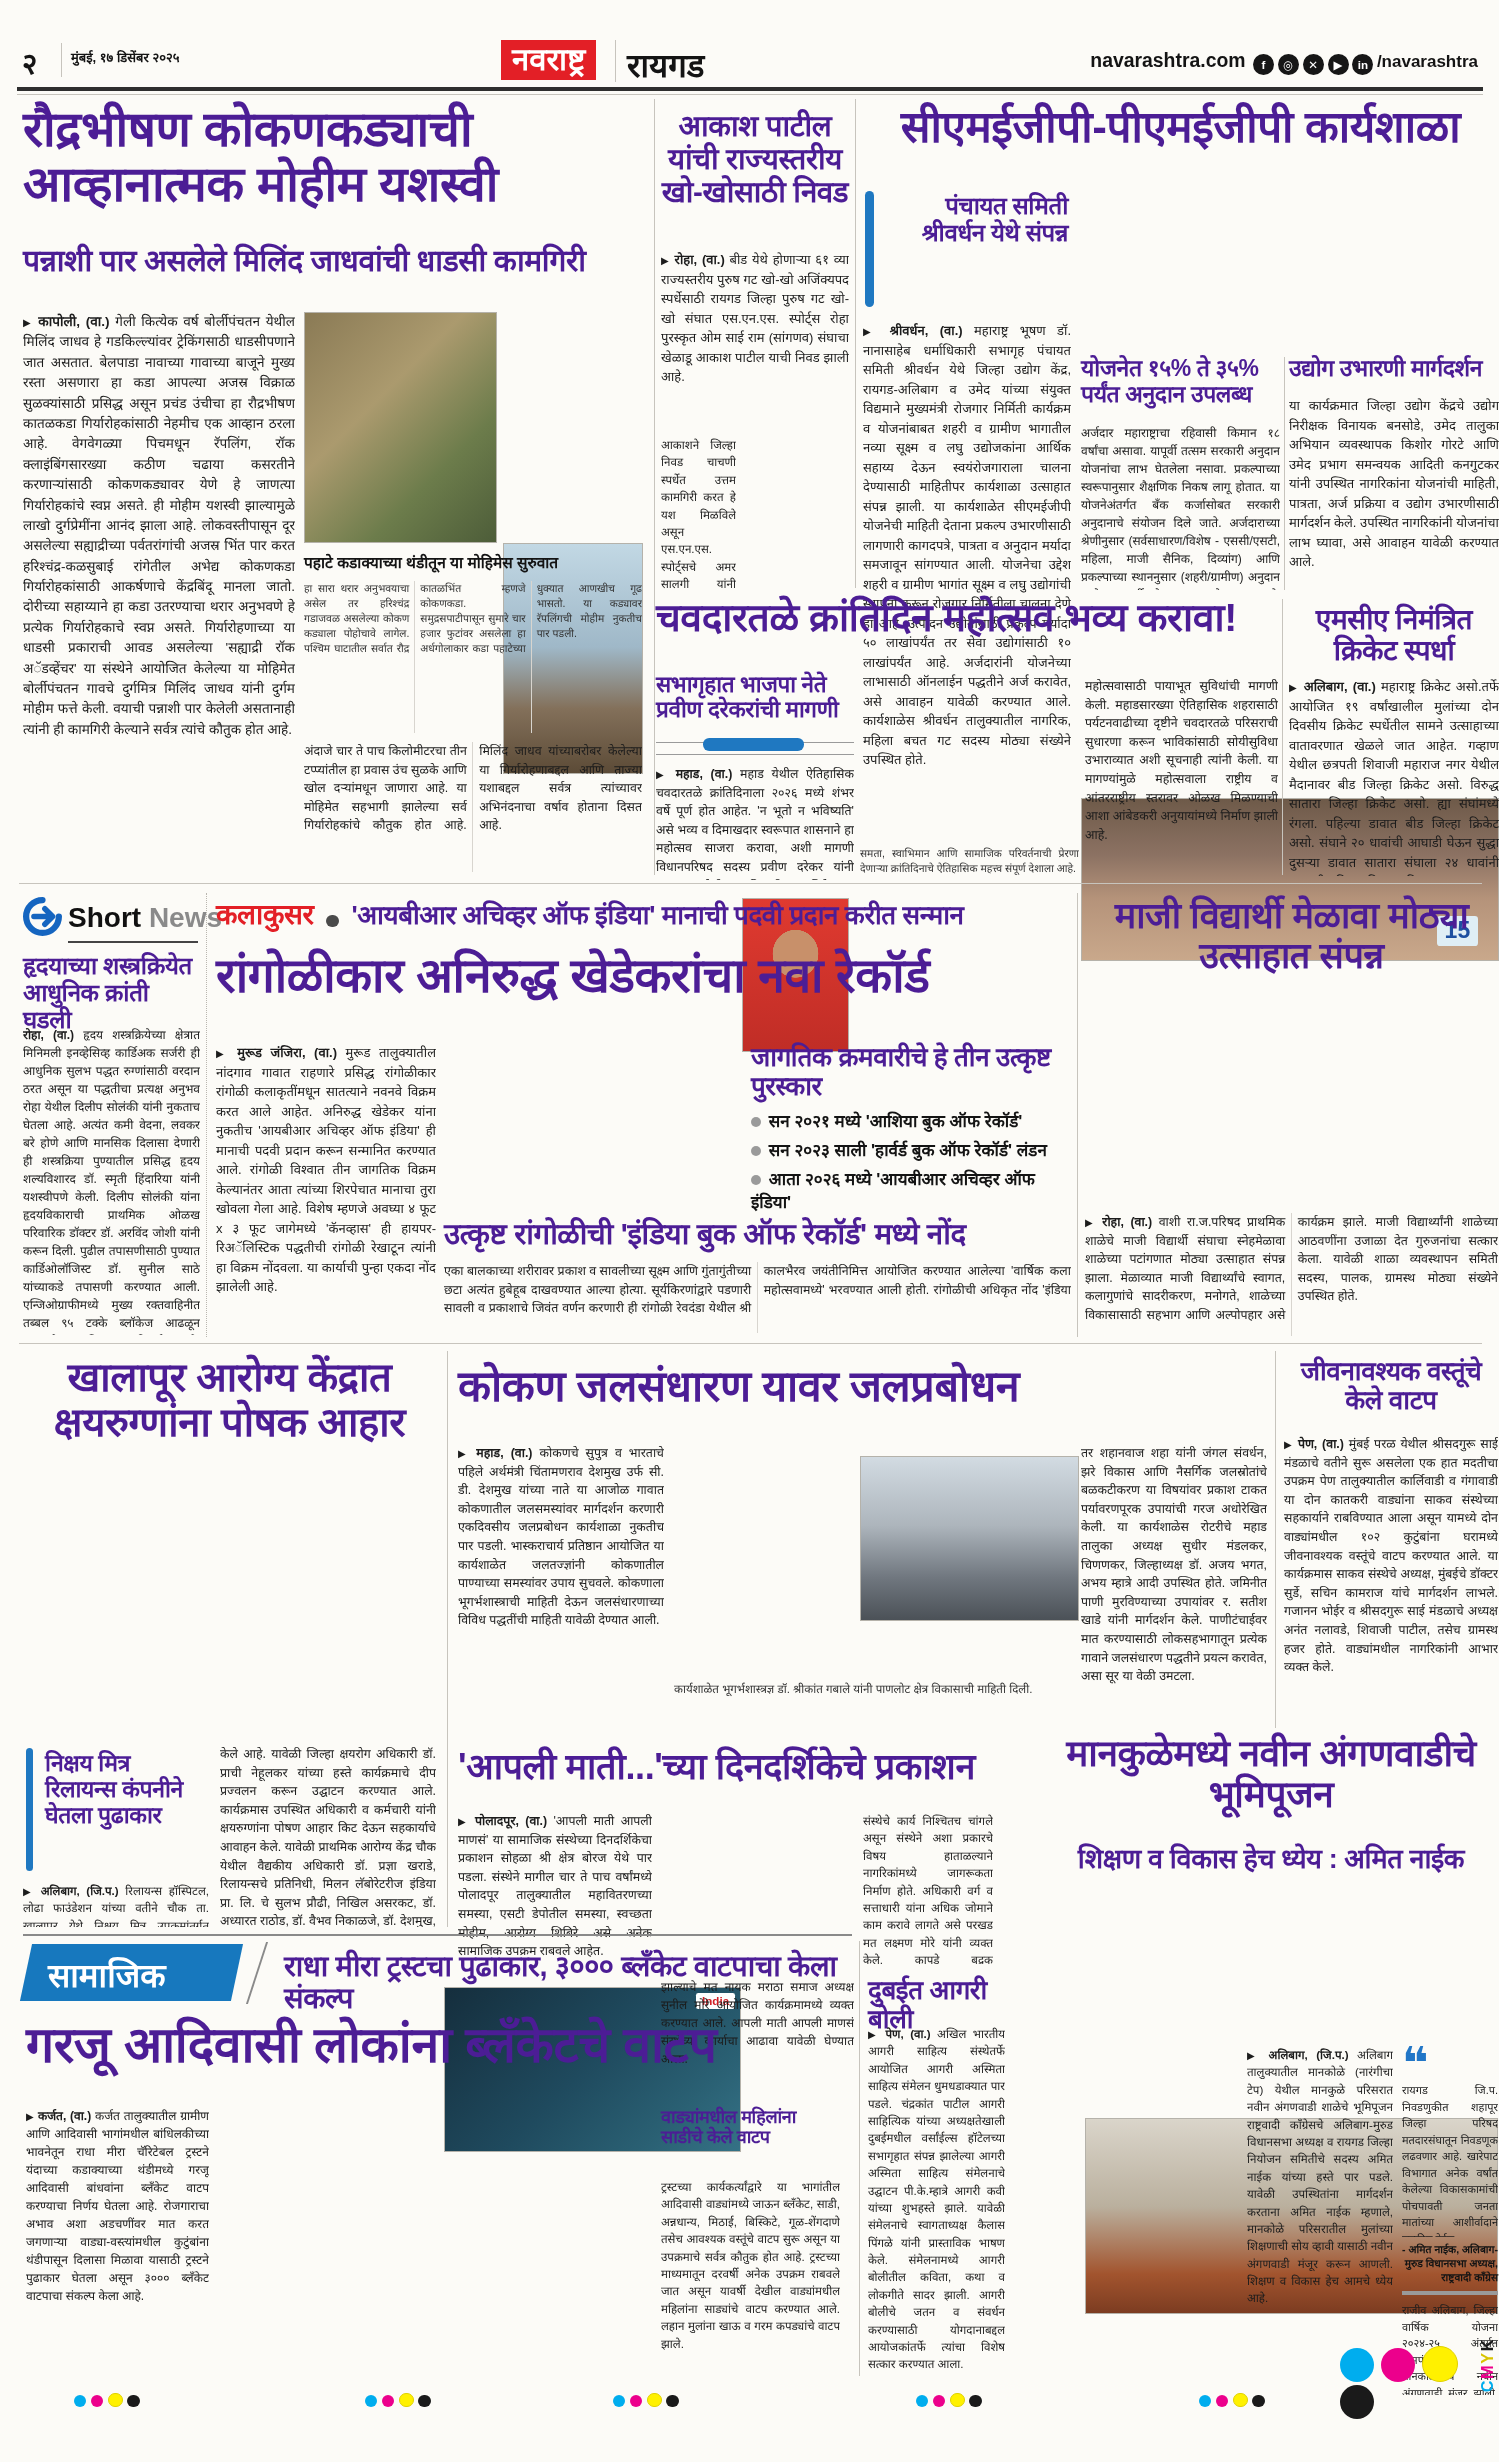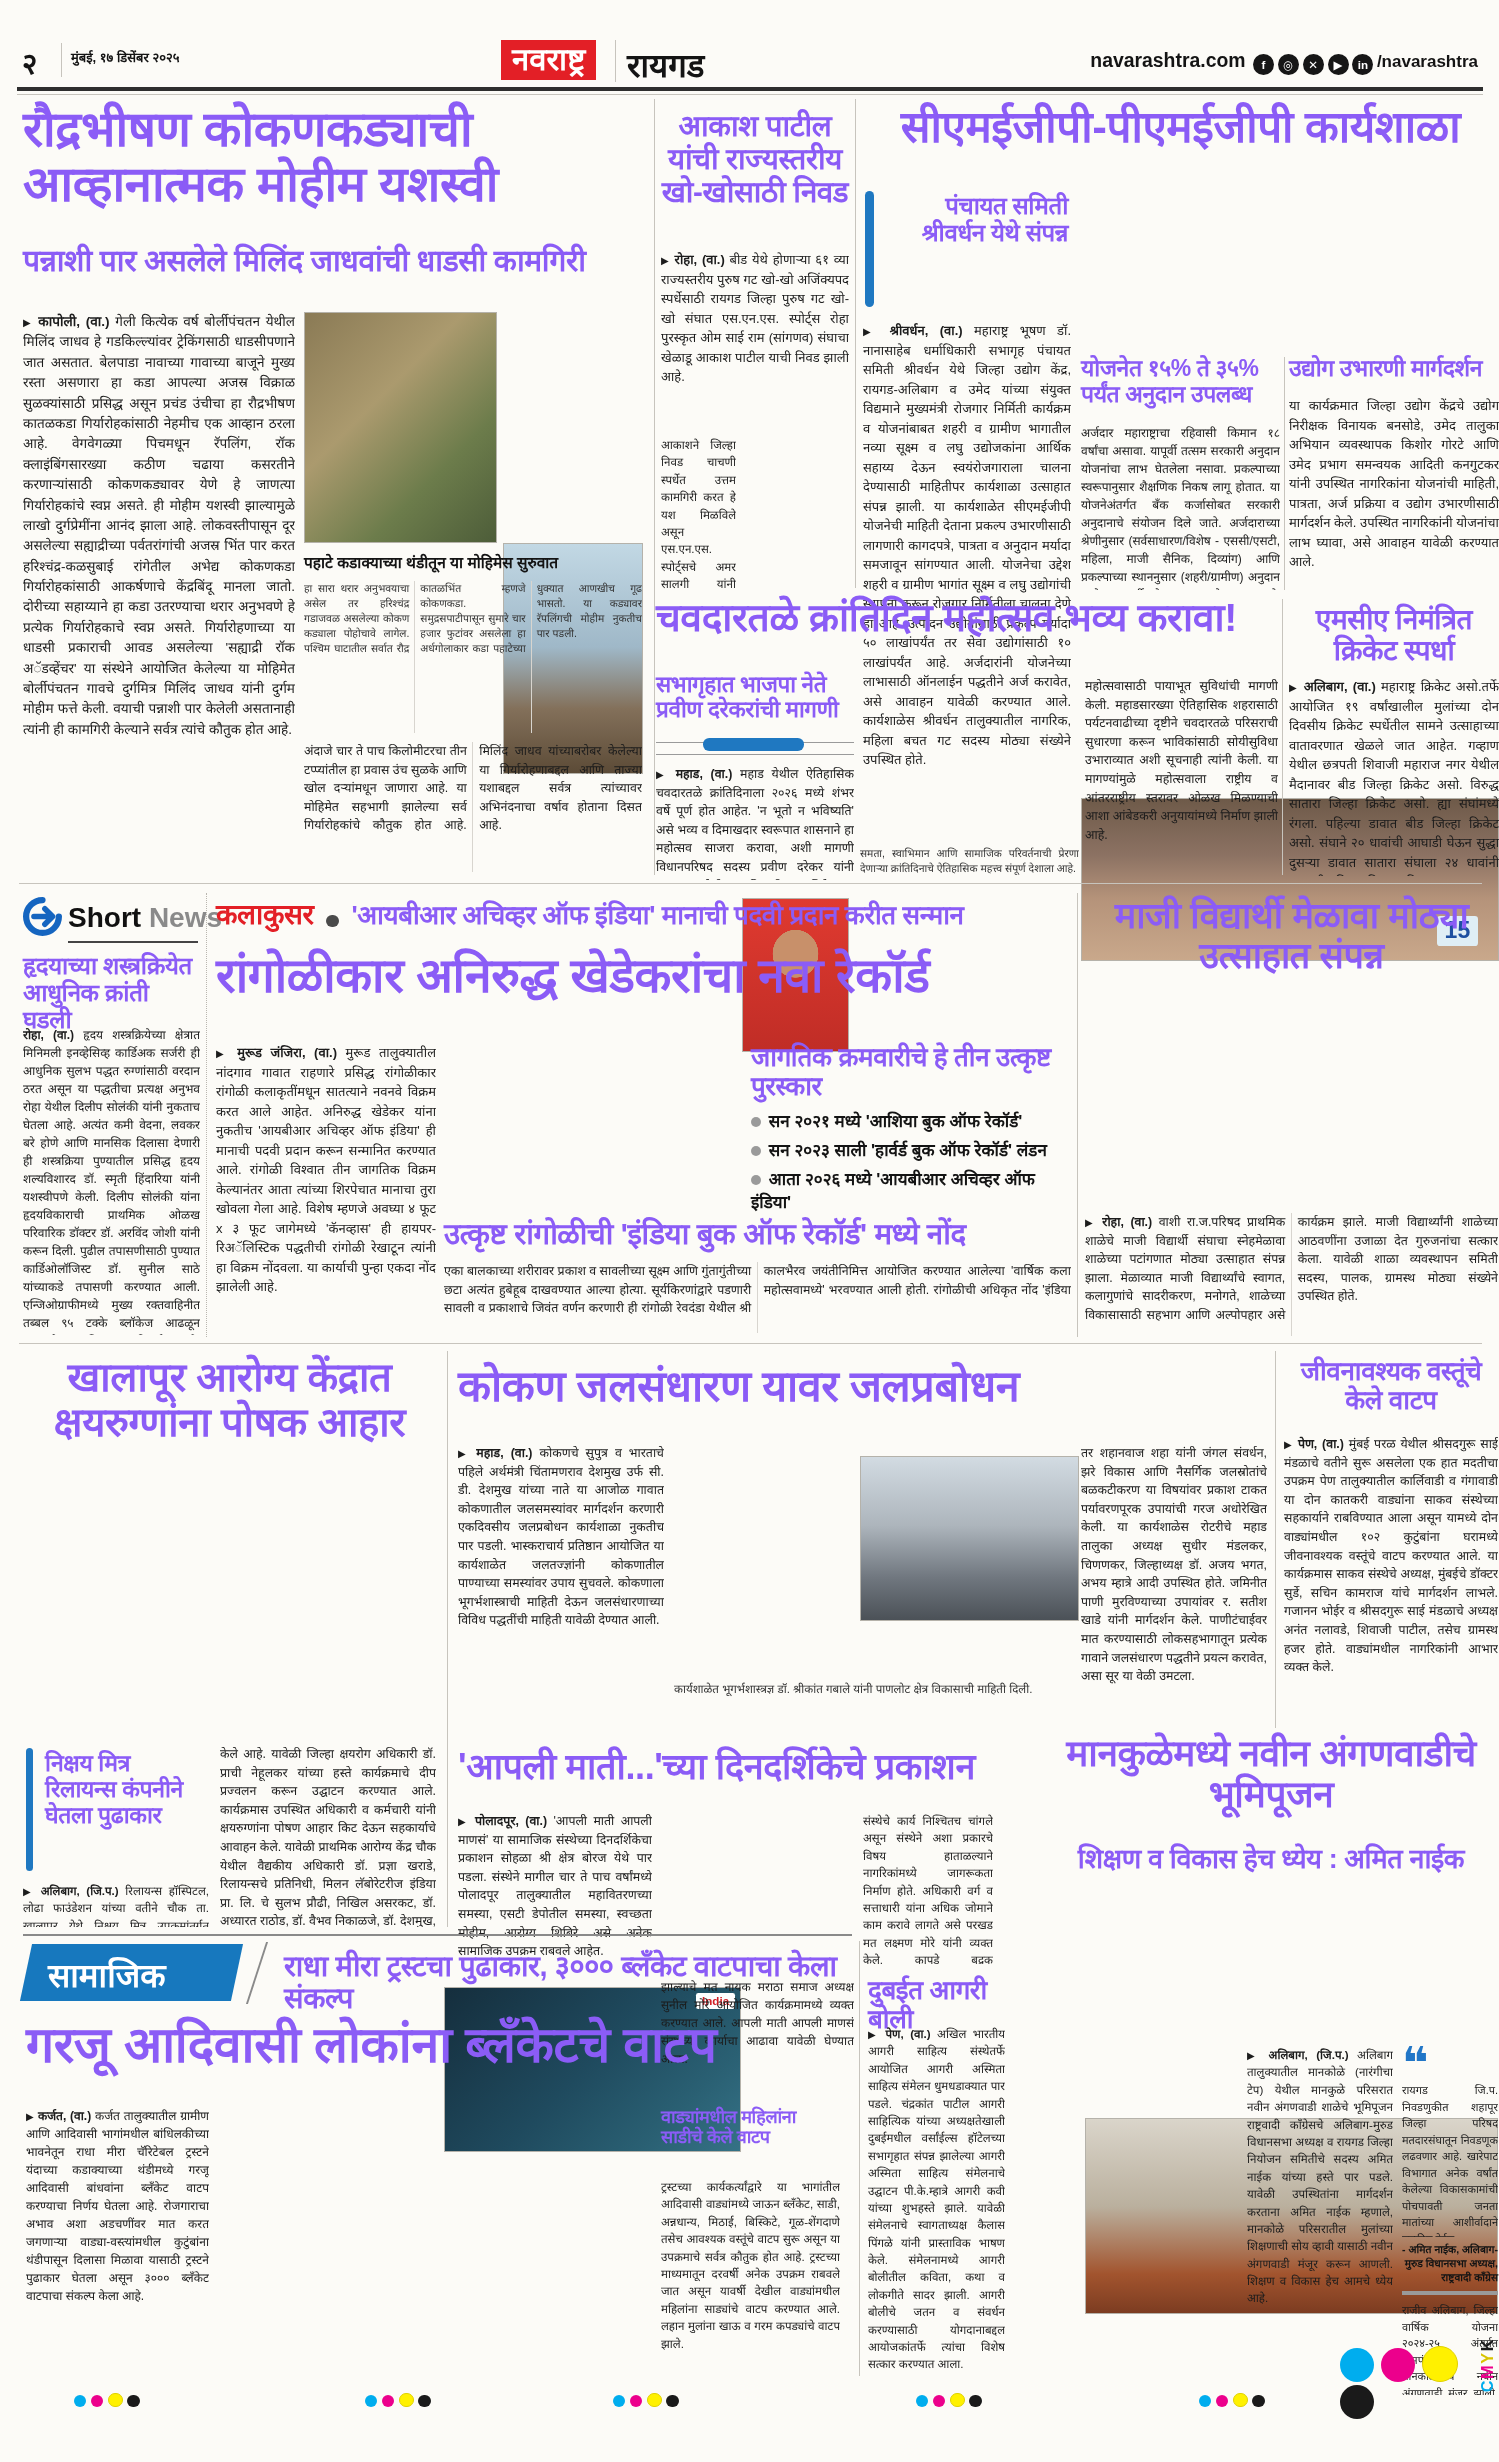--- a/index.html
+++ b/index.html
@@ -1,19 +1,19 @@
 <!DOCTYPE html>
 <html style="font-size:12.4px"><head>
 <meta charset="utf-8">
 <style>
   html,body{margin:0;padding:0;background:#e8e6e0;}
   #page{position:relative;width:1500px;height:2462px;background:#fcfbf7;margin:0 auto;
         font-family:"Liberation Sans","DejaVu Sans",sans-serif;color:#141414;overflow:hidden;}
   .abs{position:absolute;}
-  .hl{font-weight:800;color:#8b5cf6;line-height:1.12;letter-spacing:-0.4px;}
+  .hl{font-weight:800;color:#4c1d95;line-height:1.12;letter-spacing:-0.4px;}
   .body{font-size:13px;line-height:1.5;text-align:justify;color:#1c1c1c;overflow:hidden;}
   .body .dl{font-weight:800;}
   .body .tri{font-size:10px;}
   .cols2{column-count:2;column-gap:12.4px;column-rule:0.8px solid #d8d5cf;}
   .cols3{column-count:3;column-gap:11px;column-rule:0.8px solid #d8d5cf;}
   .vr{border-left:0.8px solid #c7c4bd;}
   .vrd{border-left:1.6px dotted #b9b6af;}
   .hr{background:#c7c4bd;height:0.8px;}
   .ph{border:0.8px solid #b5b2aa;box-sizing:border-box;position:relative;overflow:hidden;}
   .chip{position:absolute;top:4.7px;right:4.7px;background:#fff;color:#d21f26;font-weight:800;

